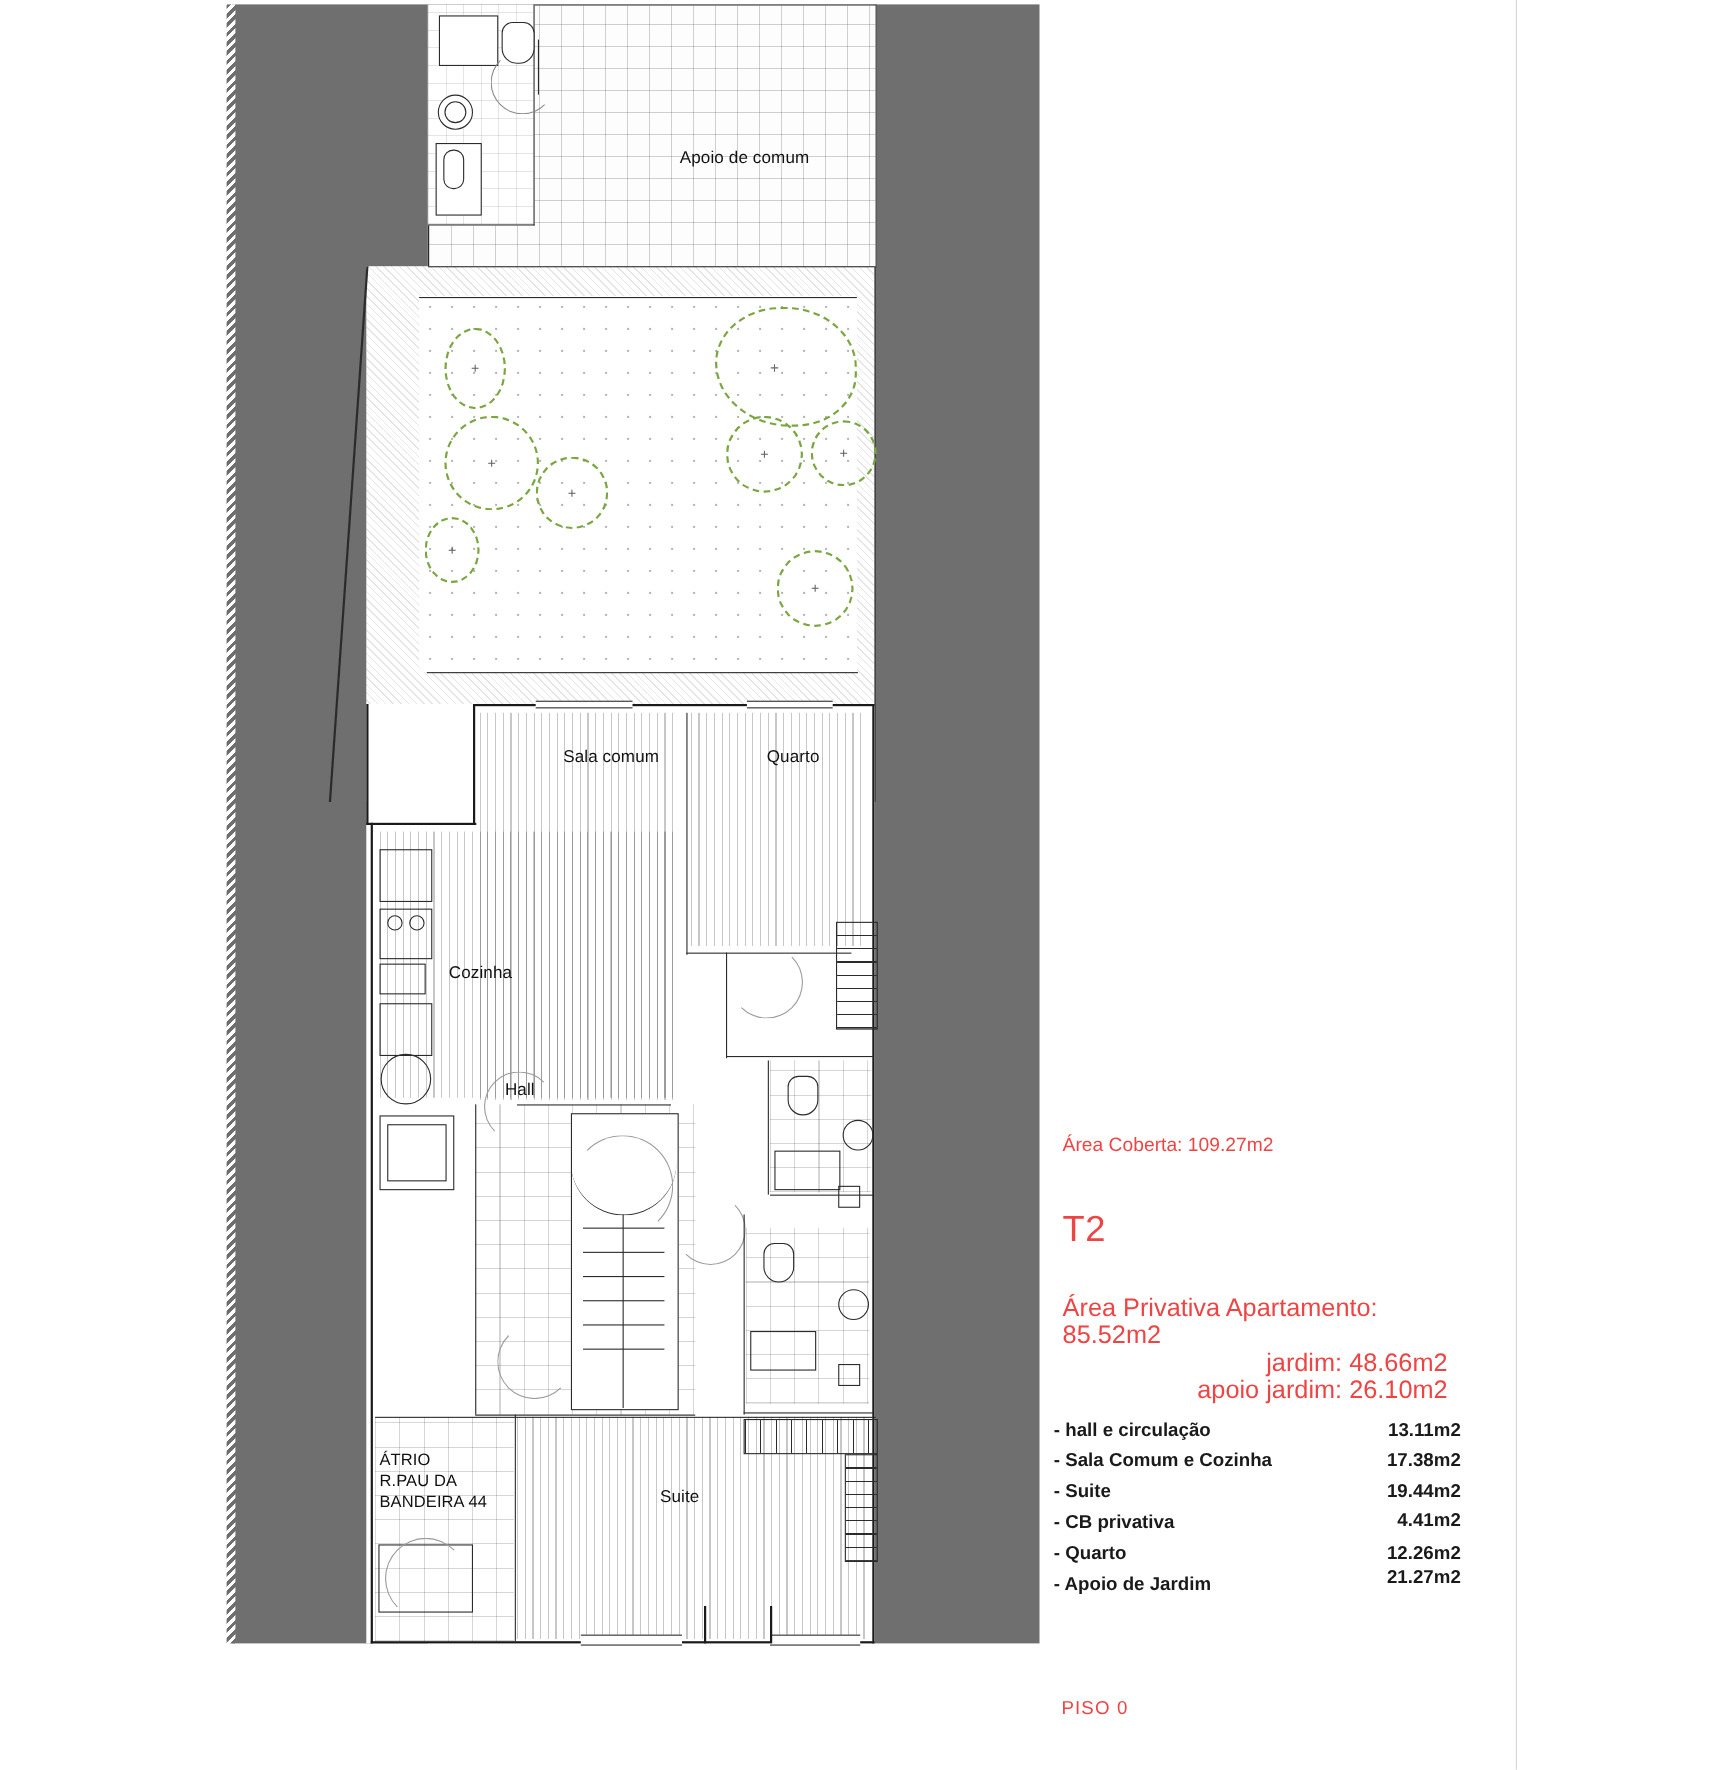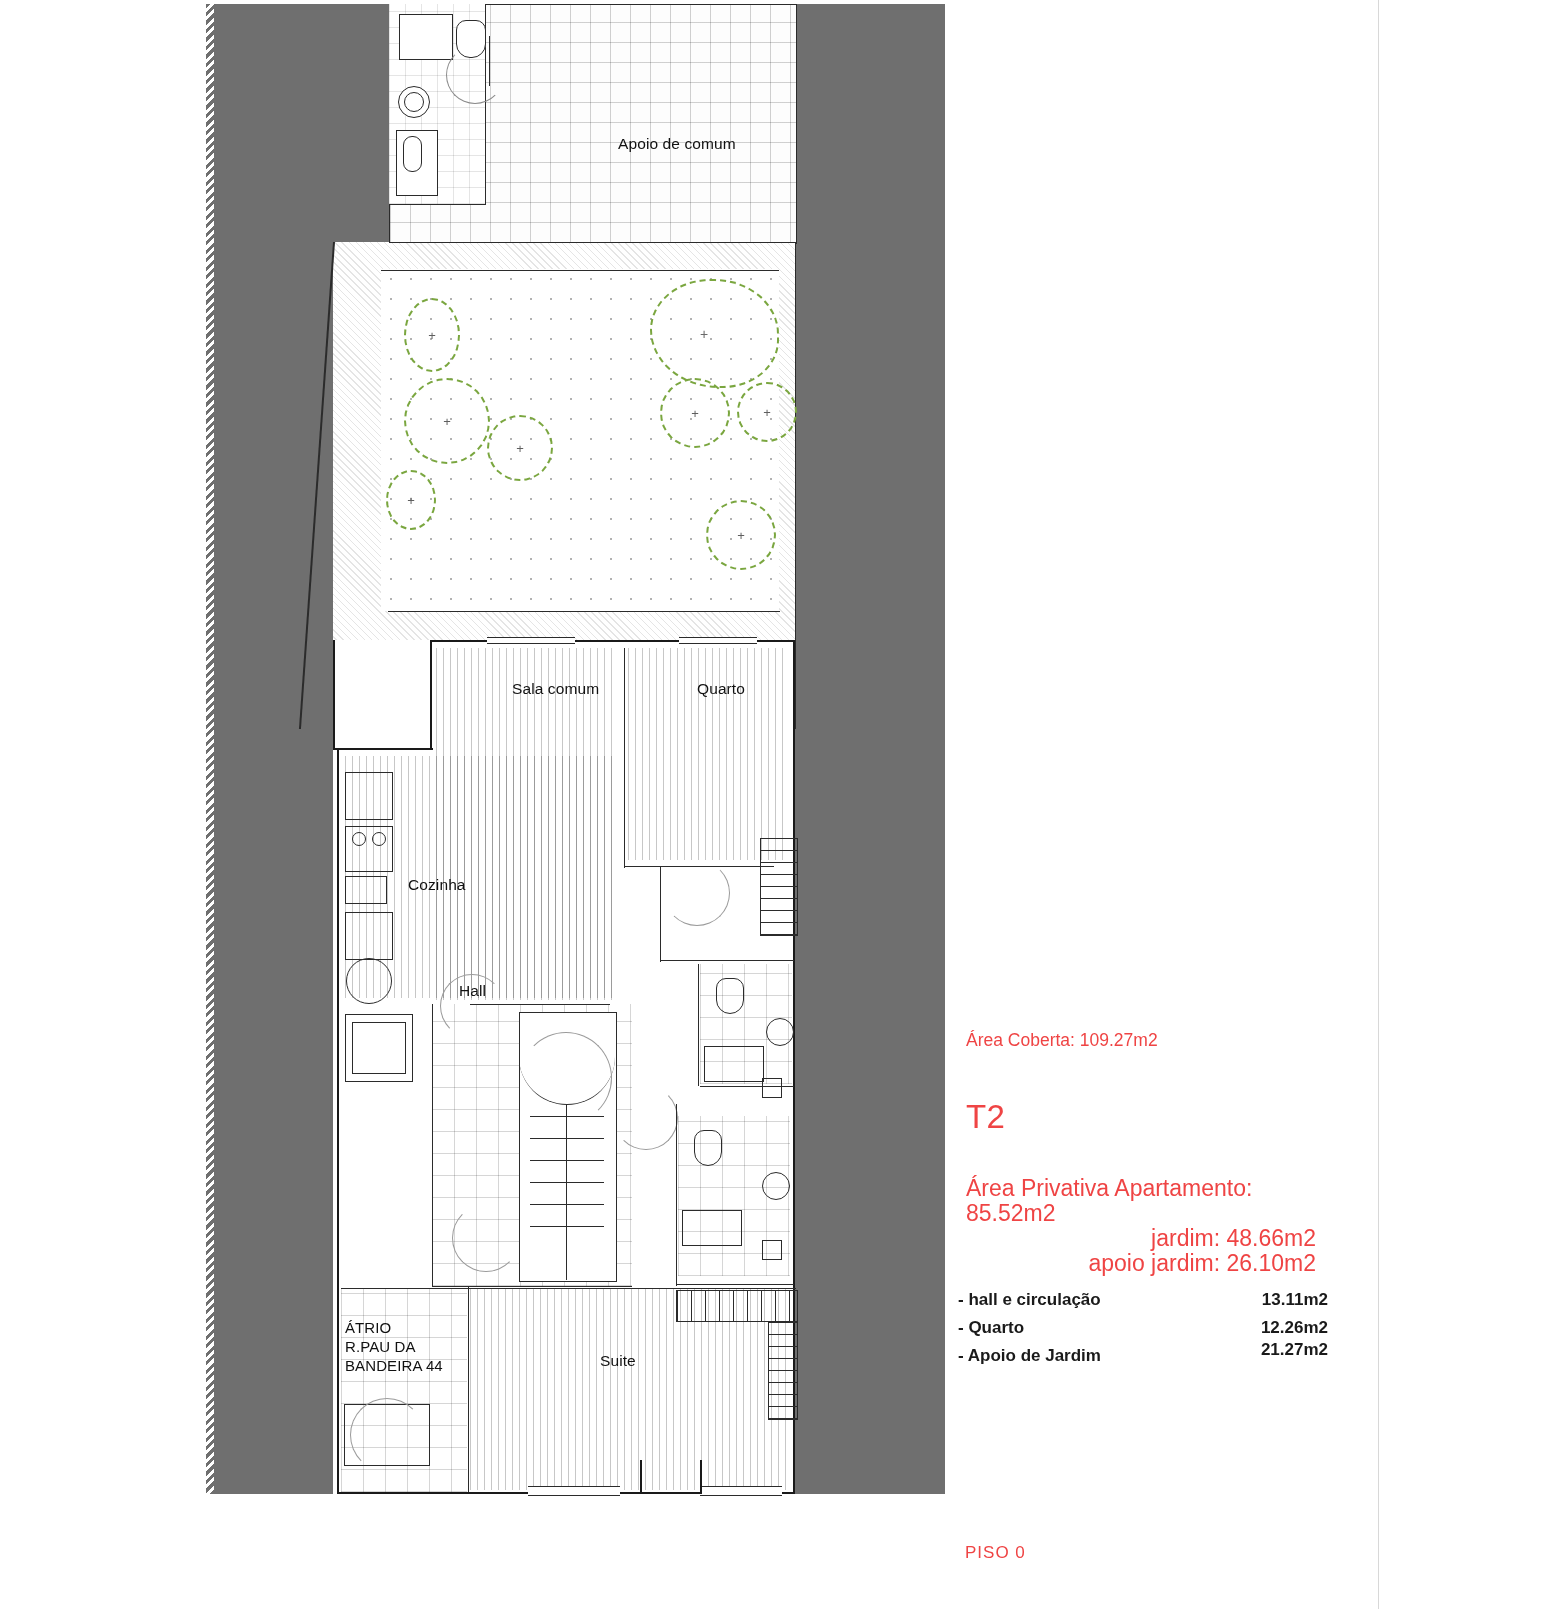--- a/index.html
+++ b/index.html
@@ -236,20 +236,32 @@
     <span class="l1" style="display:block;text-align:right;">jardim: 48.66m2</span>
     <span class="l1" style="display:block;text-align:right;">apoio jardim:  26.10m2</span>
   </div>
 
   <div class="breakdown">
     <div class="brow">
       <span class="bname">- hall e circulação</span>
       <span class="bval">13.11m2</span>
     </div>
     <div class="brow">
+      <span class="bname">- Sala Comum e Cozinha</span>
+      <span class="bval">17.38m2</span>
+    </div>
+    <div class="brow">
+      <span class="bname">- Suite</span>
+      <span class="bval">19.44m2</span>
+    </div>
+    <div class="brow">
+      <span class="bname">- CB privativa</span>
+      <span class="bval" style="top:-2px;">4.41m2</span>
+    </div>
+    <div class="brow">
       <span class="bname">- Quarto</span>
       <span class="bval">12.26m2</span>
     </div>
     <div class="brow">
       <span class="bname">- Apoio de Jardim</span>
       <span class="bval" style="top:-6px;margin-left:35px;">21.27m2</span>
     </div>
   </div>
 
   <div class="txt piso">PISO 0</div>

